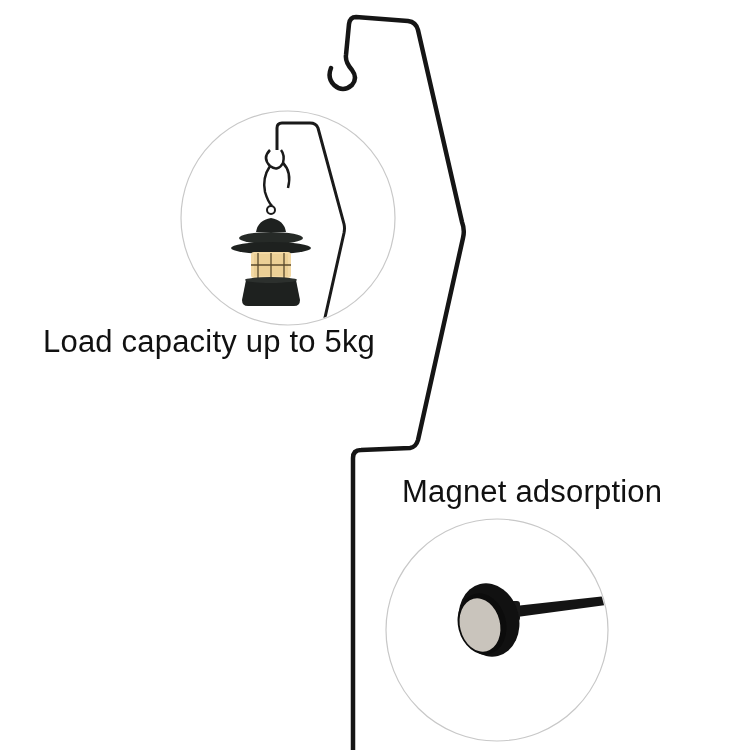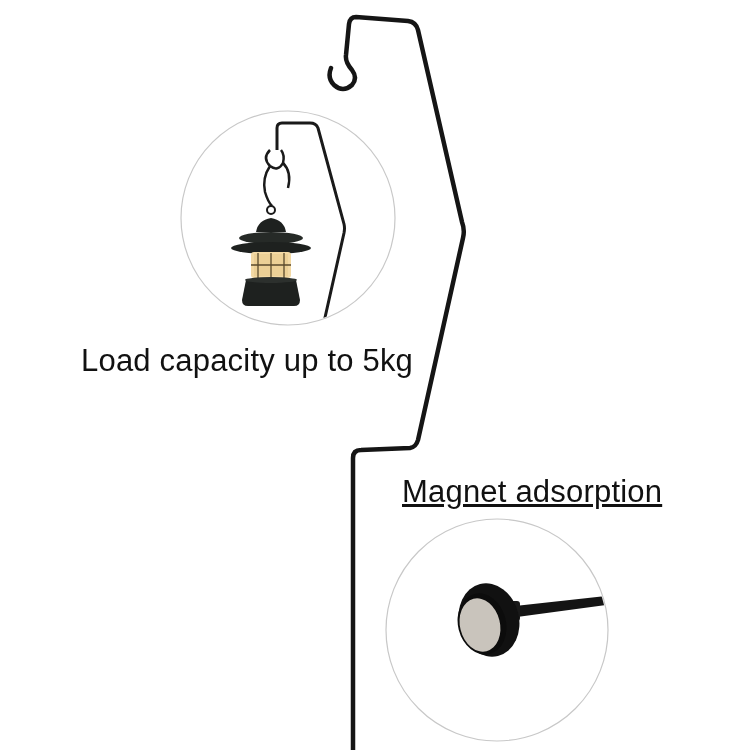--- a/index.html
+++ b/index.html
@@ -1,22 +1,22 @@
 <!DOCTYPE html>
 <html><head>
   <meta charset="utf-8">
   <style>
     html, body { margin: 0; padding: 0; background: #ffffff; }
     body { width: 750px; height: 750px; position: relative; overflow: hidden;
            font-family: "Liberation Sans", sans-serif; }
     .layer { position: absolute; left: 0; top: 0; width: 750px; height: 750px; }
     .caption { position: absolute; color: #111111; font-size: 31px; white-space: nowrap;
                font-family: "Liberation Sans", sans-serif; letter-spacing: 0.2px; }
-    #cap-load { left: 43px; top: 343px; margin-left: 38px; }
-    #cap-magnet { left: 402px; top: 474px; text-decoration: underline; }
+    #cap-load { left: 43px; top: 324px; }
+    #cap-magnet { left: 402px; top: 474px; }
   </style>
 </head>
 <body>
 
 <svg class="layer" viewBox="0 0 750 750" xmlns="http://www.w3.org/2000/svg">
 
   <g fill="none" stroke="#151515" stroke-width="4.5" stroke-linecap="round" stroke-linejoin="round">
     <path d="M353 750 L353 458 Q353 450 361 450 L410 448 Q416 447 418 440 L463 238 Q465 230 462 222 L418 30 Q416 22 408 21 L356 17 Q350 17 349 24 L346 55 Q345 62 352 70 Q358 78 352 85 Q343 93 334 85 Q327 78 331 68"></path>
   </g>
 

